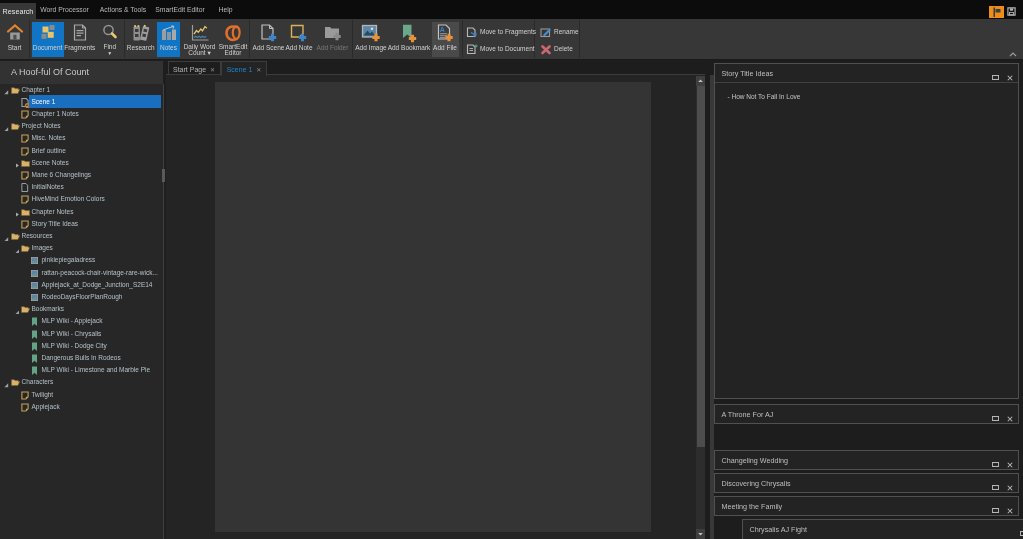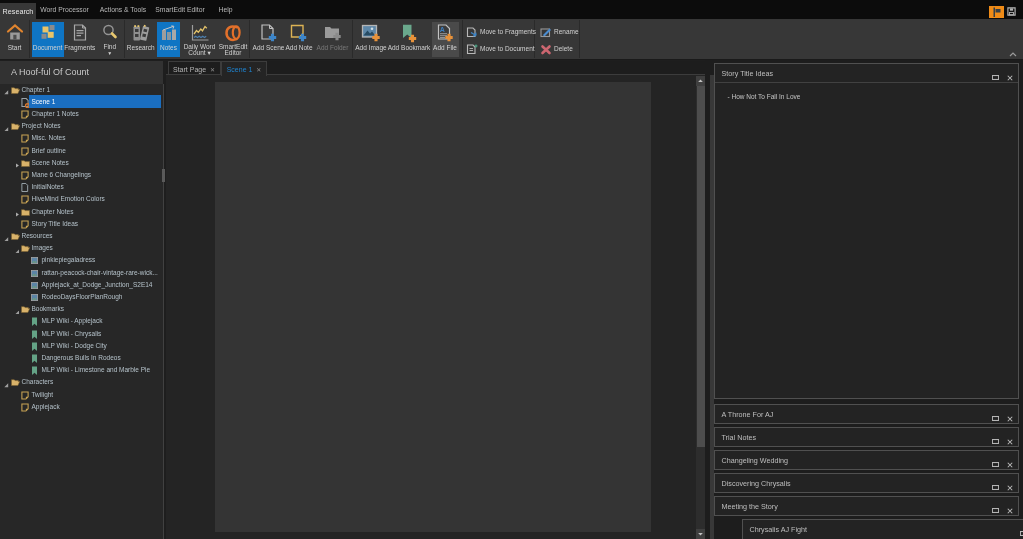--- a/index.html
+++ b/index.html
@@ -473,31 +473,20 @@
       <div class="phead">
         <span class="t">A Throne For AJ</span>
         <span class="pbtn" style="right:16px;"><svg width="7" height="7" viewBox="0 0 9 9" style="margin-top:4.5px;">
             <rect x="0.5" y="2" width="8" height="5" fill="none" stroke="#bdbdbd" stroke-width="1.3"></rect>
           </svg></span>
         <span class="pbtn" style="right:2px;"><svg width="6" height="6" viewBox="0 0 8 8" style="margin-top:5px;">
             <path d="M1 1 L7 7 M7 1 L1 7" stroke="#bdbdbd" stroke-width="1.4"></path>
           </svg></span>
       </div>
     </div>
-    <div class="panel collapsed" style="top:367px;height:20px;">
-      <div class="phead">
-        <span class="t">Trial Notes</span>
-        <span class="pbtn" style="right:16px;"><svg width="7" height="7" viewBox="0 0 9 9" style="margin-top:4.5px;">
-            <rect x="0.5" y="2" width="8" height="5" fill="none" stroke="#bdbdbd" stroke-width="1.3"></rect>
-          </svg></span>
-        <span class="pbtn" style="right:2px;"><svg width="6" height="6" viewBox="0 0 8 8" style="margin-top:5px;">
-            <path d="M1 1 L7 7 M7 1 L1 7" stroke="#bdbdbd" stroke-width="1.4"></path>
-          </svg></span>
-      </div>
-    </div>
     <div class="panel collapsed" style="top:413px;height:20px;">
       <div class="phead">
         <span class="t">Discovering Chrysalis</span>
         <span class="pbtn" style="right:16px;"><svg width="7" height="7" viewBox="0 0 9 9" style="margin-top:4.5px;">
             <rect x="0.5" y="2" width="8" height="5" fill="none" stroke="#bdbdbd" stroke-width="1.3"></rect>
           </svg></span>
         <span class="pbtn" style="right:2px;"><svg width="6" height="6" viewBox="0 0 8 8" style="margin-top:5px;">
             <path d="M1 1 L7 7 M7 1 L1 7" stroke="#bdbdbd" stroke-width="1.4"></path>
           </svg></span>
       </div>
@@ -508,21 +497,21 @@
         <span class="pbtn" style="right:16px;"><svg width="7" height="7" viewBox="0 0 9 9" style="margin-top:4.5px;">
             <rect x="0.5" y="2" width="8" height="5" fill="none" stroke="#bdbdbd" stroke-width="1.3"></rect>
           </svg></span>
         <span class="pbtn" style="right:2px;"><svg width="6" height="6" viewBox="0 0 8 8" style="margin-top:5px;">
             <path d="M1 1 L7 7 M7 1 L1 7" stroke="#bdbdbd" stroke-width="1.4"></path>
           </svg></span>
       </div>
     </div>
     <div class="panel collapsed" style="top:436px;height:20px;">
       <div class="phead">
-        <span class="t">Meeting the Story</span>
+        <span class="t">Meeting the Family</span>
         <span class="pbtn" style="right:16px;"><svg width="7" height="7" viewBox="0 0 9 9" style="margin-top:4.5px;">
             <rect x="0.5" y="2" width="8" height="5" fill="none" stroke="#bdbdbd" stroke-width="1.3"></rect>
           </svg></span>
         <span class="pbtn" style="right:2px;"><svg width="6" height="6" viewBox="0 0 8 8" style="margin-top:5px;">
             <path d="M1 1 L7 7 M7 1 L1 7" stroke="#bdbdbd" stroke-width="1.4"></path>
           </svg></span>
       </div>
     </div>
     <div class="panel collapsed" style="top:459px;height:24px;margin-left:28px;">
       <div class="phead">

